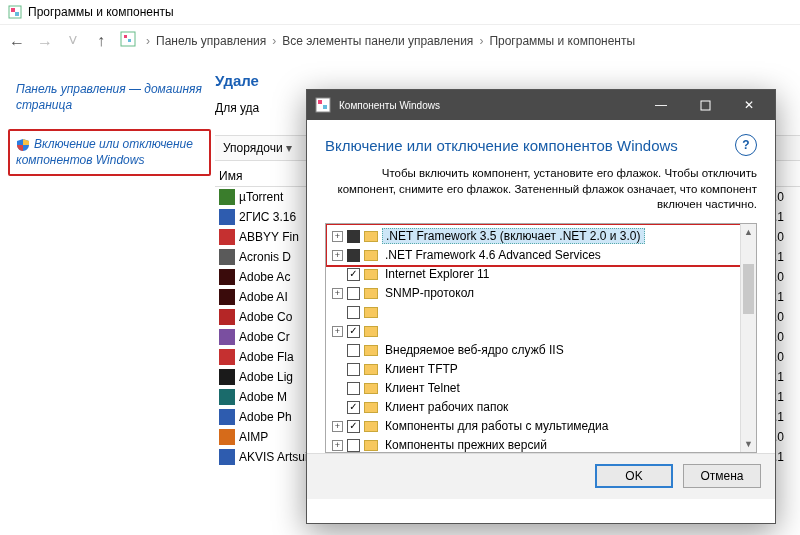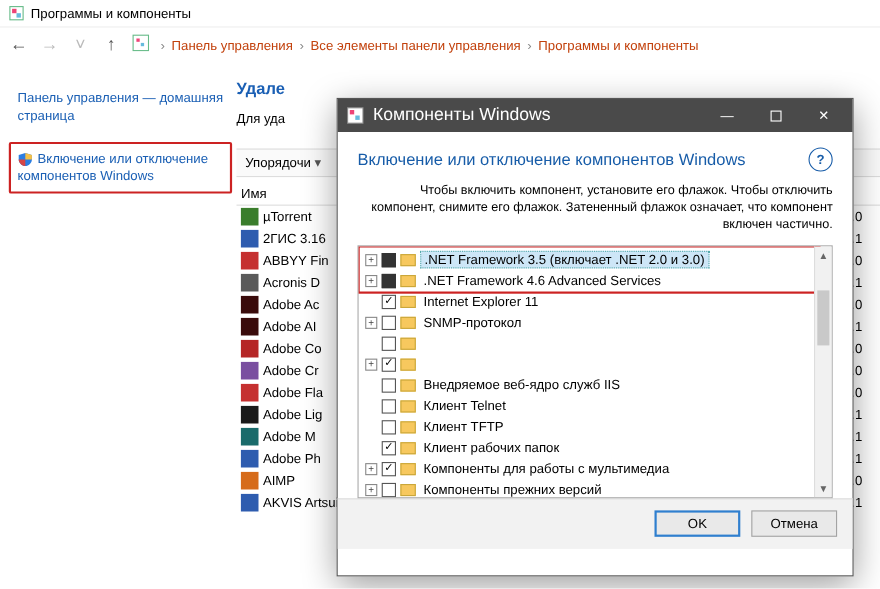--- a/index.html
+++ b/index.html
@@ -7,26 +7,26 @@
 
   
   .explorer-titlebar { height: 24px; display: flex; align-items: center; padding: 0 8px; gap: 6px; }
   .explorer-titlebar .icon { width: 14px; height: 14px; }
   .explorer-titlebar .title { font-size: 12px; }
 
   .navbar { height: 32px; display: flex; align-items: center; padding: 0 8px; gap: 10px; border-top: 1px solid #eee; }
   .navbar .arrow { font-size: 16px; color: #555; width: 18px; text-align: center; cursor: pointer; }
   .navbar .arrow.disabled { color: #bbb; cursor: default; }
   .navbar .addr { display: flex; align-items: center; gap: 6px; flex: 1; }
-  .navbar .crumb { color: #c2410c; cursor: pointer; }
+  .navbar .crumb { color: #404040; cursor: pointer; }
   .navbar .sep { color: #888; }
 
   .main { display: flex; height: calc(535px - 24px - 32px); }
   .sidepanel { width: 215px; padding: 26px 8px 8px 16px; }
-  .side-link { color: #1a5fb4; margin-bottom: 16px; line-height: 1.3; cursor: pointer; }
+  .side-link { color: #1a5fb4; margin-bottom: 16px; line-height: 1.3; cursor: pointer; font-style: italic; }
   .side-link.current { border: 2px solid #c22; padding: 6px; margin-left: -8px; margin-right: -4px; border-radius: 2px; }
   .side-link .shield { width: 14px; height: 14px; margin-right: 4px; vertical-align: middle; display:inline-block; }
 
   .content { flex: 1; padding-top: 16px; }
   .content h1 { font-size: 15px; font-weight: 700; color: #1a5fb4; margin-bottom: 12px; }
   .content .sub { font-size: 12px; margin-bottom: 20px; }
   .toolbar { height: 26px; display: flex; align-items: center; gap: 14px; border: 1px solid #ddd; border-left: 0; border-right: 0; background: #fafafa; padding: 0 8px; margin-bottom: 4px; }
   .toolbar .dd::after { content: " ▾"; color: #555; }
 
   .list-header { display: flex; height: 22px; align-items: center; border-bottom: 1px solid #ddd; font-size: 12px; padding-left: 4px; }
@@ -40,21 +40,21 @@
 
   
   .i-green{background:#3a7d2c;} .i-dblue{background:#2e5caf;} .i-red{background:#c53030;} .i-grey{background:#5a5a5a;}
   .i-dred{background:#3a0b0b;} .i-mred{background:#b52626;} .i-orange{background:#d66b1a;} .i-black{background:#1a1a1a;}
   .i-purple{background:#7a4fa0;} .i-teal{background:#1a6b6b;}
 
   
   .dialog { position: absolute; left: 306px; top: 89px; width: 470px; height: 435px; background: #fff; box-shadow: 0 8px 30px rgba(0,0,0,.4); border: 1px solid #555; display: flex; flex-direction: column; z-index: 10; }
   .dlg-title { height: 30px; background: #4a4a4a; color: #fff; display: flex; align-items: center; padding: 0 4px 0 8px; }
   .dlg-title .ticon { width: 16px; height: 16px; margin-right: 8px; }
-  .dlg-title .txt { flex: 1; font-size: 16px; }
+  .dlg-title .txt { flex: 1; font-size: 10px; }
   .dlg-title .wbtn { width: 44px; height: 30px; display: flex; align-items: center; justify-content: center; cursor: pointer; color: #fff; }
 
   .dlg-body { padding: 14px 18px 10px; flex: 1; display: flex; flex-direction: column; }
   .dlg-heading { display: flex; align-items: center; }
   .dlg-heading h2 { font-size: 15px; font-weight: 400; color: #175ca8; flex: 1; }
   .dlg-heading .help { width: 22px; height: 22px; border: 1.5px solid #175ca8; border-radius: 50%; color: #175ca8; display: flex; align-items: center; justify-content: center; font-weight: bold; cursor: pointer; }
   .dlg-desc { margin-top: 10px; font-size: 11.5px; line-height: 1.35; text-align: right; }
 
   .tree-wrap { margin-top: 10px; border: 1px solid #aaa; height: 230px; background: #fff; position: relative; overflow: hidden; }
   .tree-highlight { position: absolute; left: -1px; top: -1px; right: 10px; height: 44px; border: 2px solid #c22; pointer-events: none; }
@@ -276,27 +276,27 @@
           <div class="node">
             <span class="noexp"></span>
             <span class="cb"></span>
             <span class="folder"></span>
             <span class="label">Внедряемое веб-ядро служб IIS</span>
           </div>
           <div class="node">
             <span class="noexp"></span>
             <span class="cb"></span>
             <span class="folder"></span>
+            <span class="label">Клиент TFTP</span>
+          </div>
+          <div class="node">
+            <span class="noexp"></span>
+            <span class="cb"></span>
+            <span class="folder"></span>
             <span class="label">Клиент Telnet</span>
-          </div>
-          <div class="node">
-            <span class="noexp"></span>
-            <span class="cb"></span>
-            <span class="folder"></span>
-            <span class="label">Клиент TFTP</span>
           </div>
           <div class="node">
             <span class="noexp"></span>
             <span class="cb check"></span>
             <span class="folder"></span>
             <span class="label">Клиент рабочих папок</span>
           </div>
           <div class="node">
             <span class="exp">+</span>
             <span class="cb check"></span>

